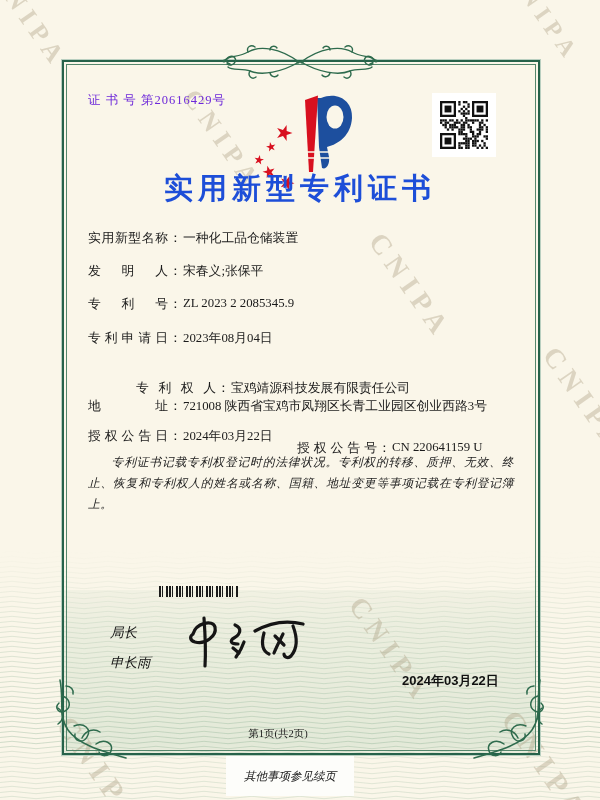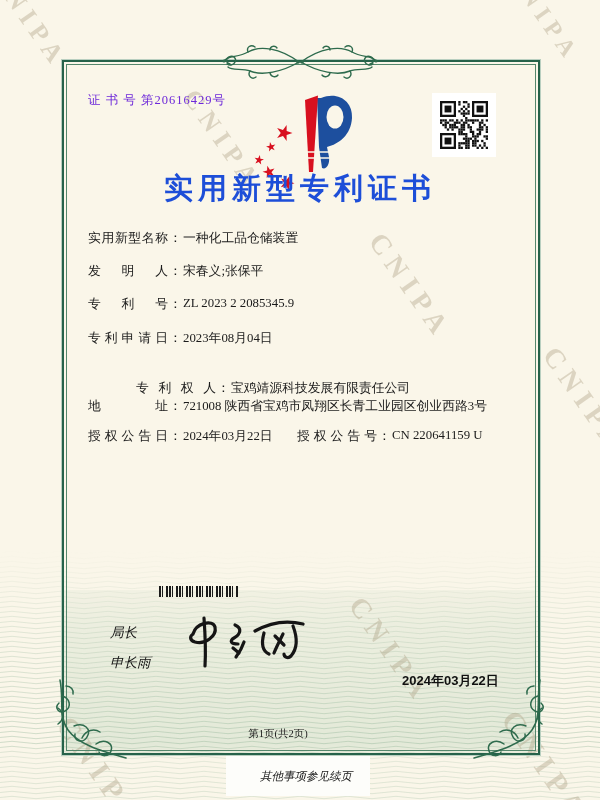--- a/index.html
+++ b/index.html
@@ -19,39 +19,39 @@
           letter-spacing:1px;z-index:5;}
   .title{position:absolute;left:0;top:169px;width:600px;text-align:center;
          font-size:29px;font-weight:bold;color:#1d4ed8;letter-spacing:5px;z-index:5;}
   
   .row{position:absolute;left:88px;width:440px;height:18px;font-size:12.8px;
        color:#1b1b1b;z-index:5;white-space:nowrap;}
   .flabel{display:inline-block;width:80px;text-align:justify;text-align-last:justify;
           vertical-align:top;}
   .colon{display:inline-block;width:15px;text-align:center;vertical-align:top;}
   .fvalue{vertical-align:top;}
-  .row .second{position:absolute;left:209px;top:0;}
+  .row .second{position:absolute;left:209px;top:12px;}
   
   .paras{position:absolute;left:88px;top:452px;width:426px;z-index:5;
          font-size:11.8px;line-height:21px;color:#222;font-style:italic;
          text-align:justify;letter-spacing:0.4px;}
   .paras p{margin:0;text-indent:2em;}
   
   .sig-label{position:absolute;left:110px;font-size:13.5px;color:#111;z-index:5;
              font-family:"Liberation Sans","DejaVu Sans",sans-serif;font-weight:500;font-style:italic;}
   .barcode{position:absolute;left:159px;top:586px;width:80px;height:11px;z-index:5;
     background:repeating-linear-gradient(90deg,#1a1a1a 0 1.5px,transparent 1.5px 3px,
       #1a1a1a 3px 3.8px,transparent 3.8px 7px,#1a1a1a 7px 9px,transparent 9px 10px);}
   .date{position:absolute;left:402px;top:672px;font-size:13px;color:#111;z-index:5;
         font-family:"Liberation Sans","DejaVu Sans",sans-serif;font-weight:600;}
   .pagenum{position:absolute;left:0;top:727px;width:556px;text-align:center;
            font-size:10.5px;color:#1b1b1b;z-index:5;}
   .footnote{position:absolute;left:226px;top:756px;width:128px;height:40px;
             background:#fdfdfa;z-index:6;text-align:center;line-height:40px;
-            font-size:11.5px;font-style:italic;color:#222;padding-left:16px;}
+            font-size:11.5px;font-style:italic;color:#222;}
   .qrbox{position:absolute;left:432px;top:93px;width:64px;height:64px;background:#fff;
          z-index:5;display:flex;align-items:center;justify-content:center;}
   .green-stroke{stroke:#2e6b4d;fill:none;stroke-linecap:round;}
 </style>
 </head>
 <body>
 
 <svg class="abs" style="left:0;top:550px;z-index:1" width="600" height="250" viewBox="0 0 600 250">
   <defs>
     <pattern id="waves" width="48" height="5" patternUnits="userSpaceOnUse">
@@ -330,20 +330,21 @@
   <span class="flabel">地址</span><span class="colon">：</span><span class="fvalue">721008 陕西省宝鸡市凤翔区长青工业园区创业西路3号</span>
 </div>
 <div class="row" style="top:428px;">
   <span class="flabel">授权公告日</span><span class="colon">：</span><span class="fvalue">2024年03月22日</span>
   <span class="second">
     <span class="flabel">授权公告号</span><span class="colon">：</span><span class="fvalue">CN 220641159 U</span>
   </span>
 </div>
 
 <div class="paras">
+  <p>专利证书记载专利权登记时的法律状况。专利权的转移、质押、无效、终止、恢复和专利权人的姓名或名称、国籍、地址变更等事项记载在专利登记簿上。</p>
 </div>
 
 <div class="barcode"></div>
 <div class="sig-label" style="top:624px;">局长</div>
 <div class="sig-label" style="top:654px;">申长雨</div>
 <svg class="abs" style="left:163px;top:596px;z-index:5" width="150" height="80" viewBox="0 0 150 80">
   <g fill="none" stroke="#151515" stroke-width="3.2" stroke-linecap="round" stroke-linejoin="round">
     <path d="M30,38 C33,27 50,23 52,31 C54,40 42,49 32,46 C26,44 27,40 30,38"></path>
     <path d="M41,22 C42,36 43,54 42,70"></path>
     <path d="M72,29 C79,32 78,38 71,42 C66,45 68,48 75,48"></path>

